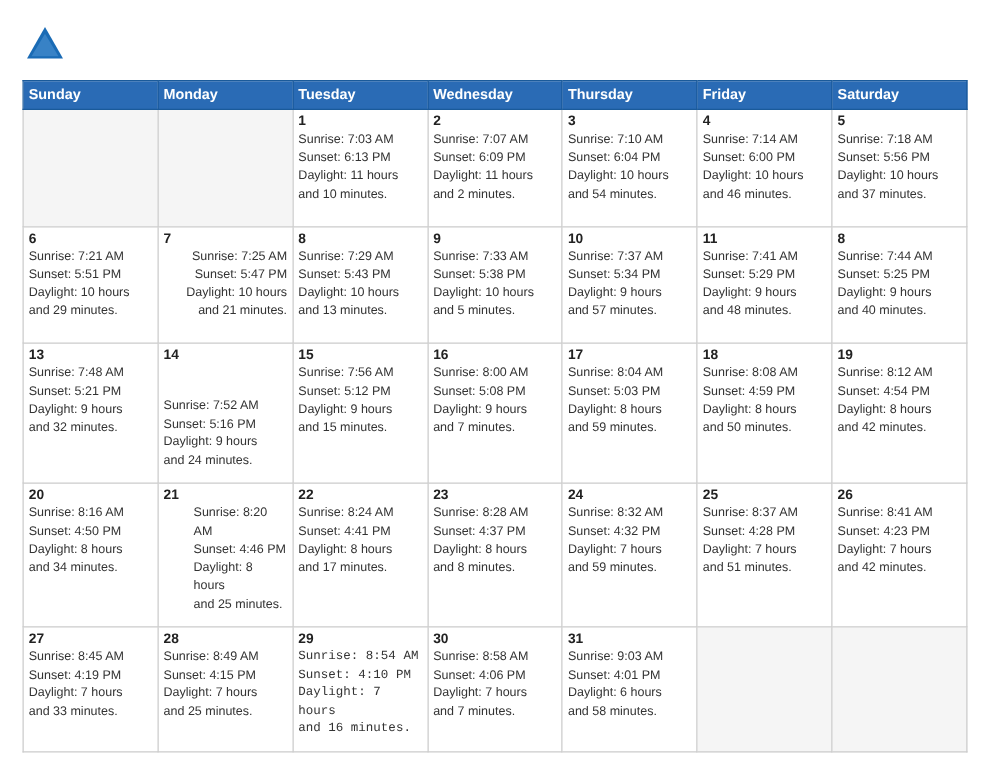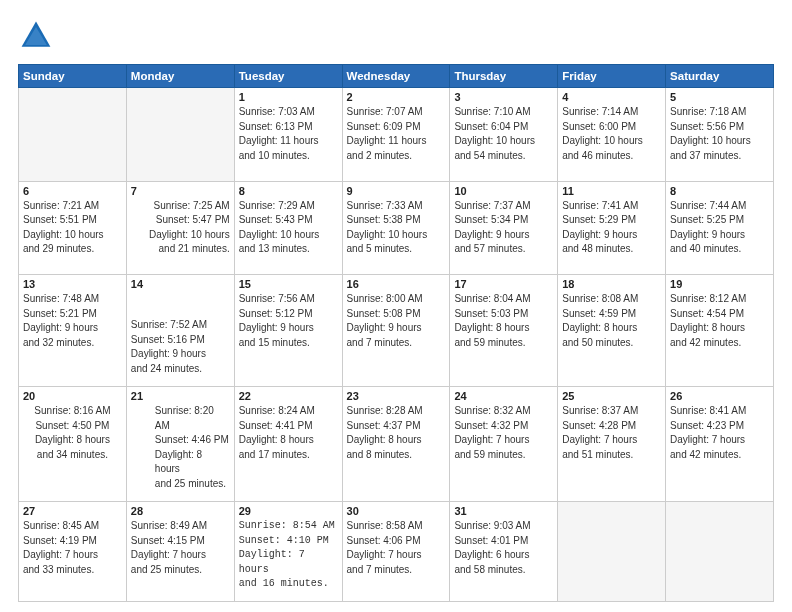--- a/index.html
+++ b/index.html
@@ -272,21 +272,21 @@
             <span class="day-num">19</span>
             <div class="day-info" style="white-space: pre-line;">Sunrise: 8:12 AM
 Sunset: 4:54 PM
 Daylight: 8 hours
 and 42 minutes.</div>
           </td>
         </tr>
         <tr>
           <td>
             <span class="day-num">20</span>
-            <div class="day-info" style="white-space: pre-line; text-align: center;">Sunrise: 8:16 AM
+            <div class="day-info" style="white-space: pre-line;">Sunrise: 8:16 AM
 Sunset: 4:50 PM
 Daylight: 8 hours
 and 34 minutes.</div>
           </td>
           <td>
             <span class="day-num">21</span>
             <div class="day-info" style="white-space: pre-line; margin-left: 24px;">Sunrise: 8:20 AM
 Sunset: 4:46 PM
 Daylight: 8 hours
 and 25 minutes.</div>

